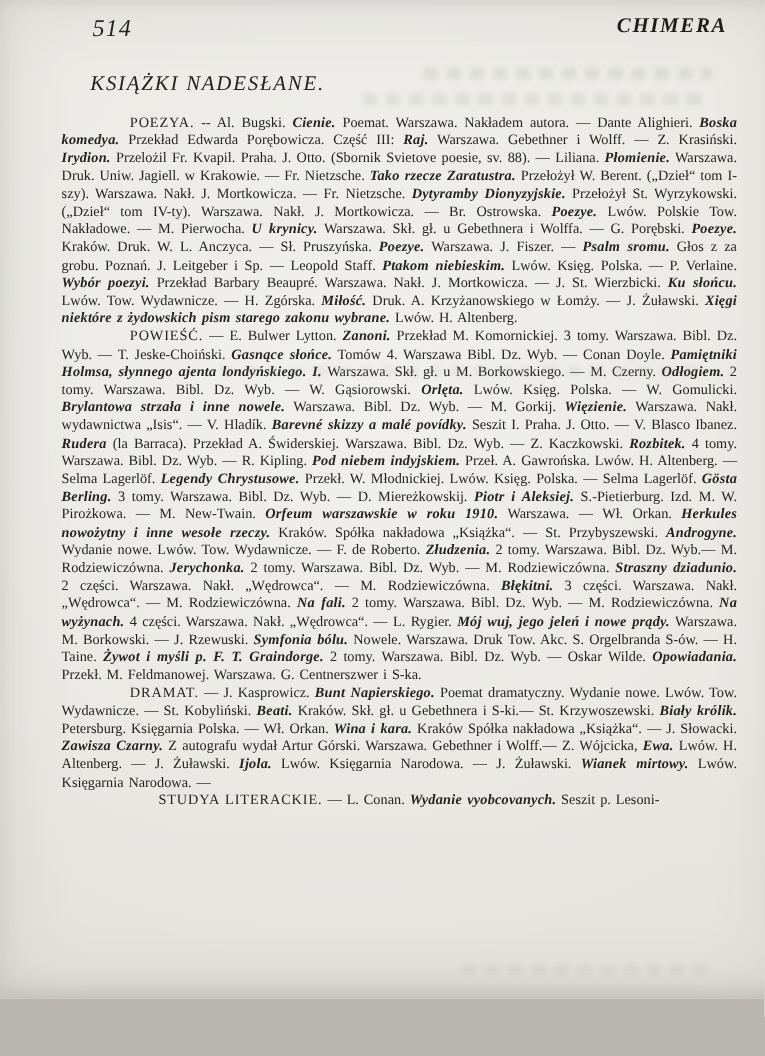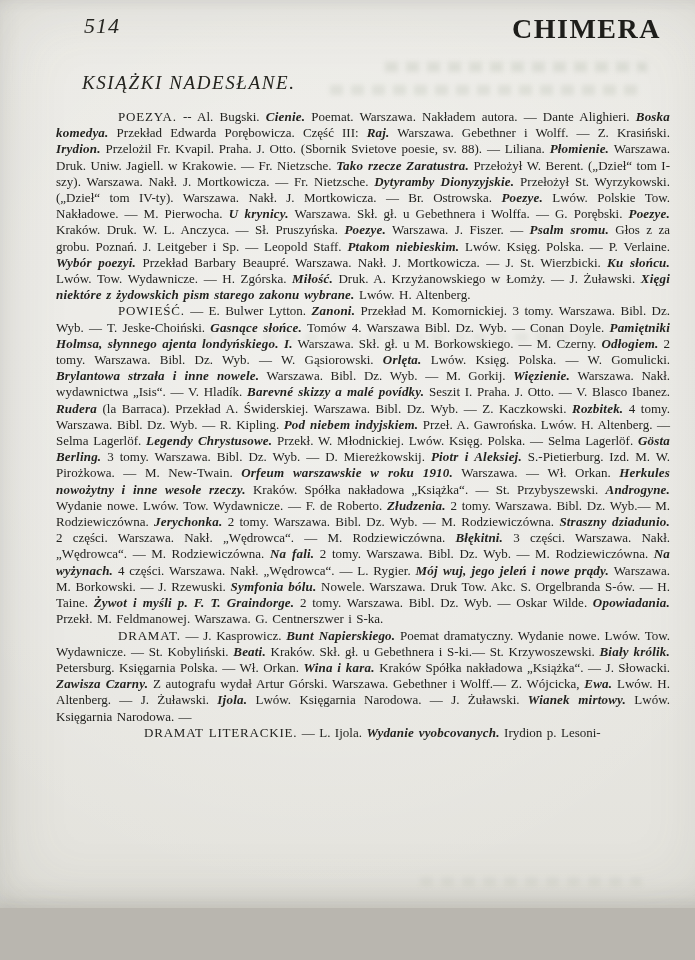--- a/index.html
+++ b/index.html
@@ -31,22 +31,23 @@
     display:flex;justify-content:space-between;align-items:flex-start;
     padding:13px 54px 0 64px;
   }
   .page-number{
     font-style:italic;
     font-size:22px;
     letter-spacing:1px;
     color:#262622;
   }
   .journal-title{
+    font-style:italic;
     font-weight:600;
-    font-size:28px;
+    font-size:19px;
     letter-spacing:1.5px;
     color:#1d1d1a;
   }
   .section-title{
     margin:27px 0 0 62px;
     font-style:italic;
     font-size:19px;
     letter-spacing:1.6px;
     font-weight:500;
     color:#24241f;
@@ -83,21 +84,21 @@
     <div class="page-number">514</div>
     <div class="journal-title">CHIMERA</div>
   </div>
 
   <div class="section-title">KSIĄŻKI NADESŁANE.</div>
 
   <div class="body-text">
     <p class="entry-para"><span class="run-h">POEZYA.</span><span class="run-plain"> -- Al. Bugski. </span><span class="run-title">Cienie.</span><span class="run-plain"> Poemat. Warszawa. Nakładem autora. — Dante Alighieri. </span><span class="run-title">Boska komedya.</span><span class="run-plain"> Przekład Edwarda Porębowicza. Część III: </span><span class="run-title">Raj.</span><span class="run-plain"> Warszawa. Gebethner i Wolff. — Z. Krasiński. </span><span class="run-title">Irydion.</span><span class="run-plain"> Przelożil Fr. Kvapil. Praha. J. Otto. (Sbornik Svietove poesie, sv. 88). — Liliana. </span><span class="run-title">Płomienie.</span><span class="run-plain"> Warszawa. Druk. Uniw. Jagiell. w Krakowie. — Fr. Nietzsche. </span><span class="run-title">Tako rzecze Zaratustra.</span><span class="run-plain"> Przełożył W. Berent. („Dzieł“ tom I-szy). Warszawa. Nakł. J. Mortkowicza. — Fr. Nietzsche. </span><span class="run-title">Dytyramby Dionyzyjskie.</span><span class="run-plain"> Przełożył St. Wyrzykowski. („Dzieł“ tom IV-ty). Warszawa. Nakł. J. Mortkowicza. — Br. Ostrowska. </span><span class="run-title">Poezye.</span><span class="run-plain"> Lwów. Polskie Tow. Nakładowe. — M. Pierwocha. </span><span class="run-title">U krynicy.</span><span class="run-plain"> Warszawa. Skł. gł. u Gebethnera i Wolffa. — G. Porębski. </span><span class="run-title">Poezye.</span><span class="run-plain"> Kraków. Druk. W. L. Anczyca. — Sł. Pruszyńska. </span><span class="run-title">Poezye.</span><span class="run-plain"> Warszawa. J. Fiszer. — </span><span class="run-title">Psalm sromu.</span><span class="run-plain"> Głos z za grobu. Poznań. J. Leitgeber i Sp. — Leopold Staff. </span><span class="run-title">Ptakom niebieskim.</span><span class="run-plain"> Lwów. Księg. Polska. — P. Verlaine. </span><span class="run-title">Wybór poezyi.</span><span class="run-plain"> Przekład Barbary Beaupré. Warszawa. Nakł. J. Mortkowicza. — J. St. Wierzbicki. </span><span class="run-title">Ku słońcu.</span><span class="run-plain"> Lwów. Tow. Wydawnicze. — H. Zgórska. </span><span class="run-title">Miłość.</span><span class="run-plain"> Druk. A. Krzyżanowskiego w Łomży. — J. Żuławski. </span><span class="run-title">Xięgi niektóre z żydowskich pism starego zakonu wybrane.</span><span class="run-plain"> Lwów. H. Altenberg.</span></p>
     <p class="entry-para"><span class="run-h">POWIEŚĆ.</span><span class="run-plain"> — E. Bulwer Lytton. </span><span class="run-title">Zanoni.</span><span class="run-plain"> Przekład M. Komornickiej. 3 tomy. Warszawa. Bibl. Dz. Wyb. — T. Jeske-Choiński. </span><span class="run-title">Gasnące słońce.</span><span class="run-plain"> Tomów 4. Warszawa Bibl. Dz. Wyb. — Conan Doyle. </span><span class="run-title">Pamiętniki Holmsa, słynnego ajenta londyńskiego. I.</span><span class="run-plain"> Warszawa. Skł. gł. u M. Borkowskiego. — M. Czerny. </span><span class="run-title">Odłogiem.</span><span class="run-plain"> 2 tomy. Warszawa. Bibl. Dz. Wyb. — W. Gąsiorowski. </span><span class="run-title">Orlęta.</span><span class="run-plain"> Lwów. Księg. Polska. — W. Gomulicki. </span><span class="run-title">Brylantowa strzała i inne nowele.</span><span class="run-plain"> Warszawa. Bibl. Dz. Wyb. — M. Gorkij. </span><span class="run-title">Więzienie.</span><span class="run-plain"> Warszawa. Nakł. wydawnictwa „Isis“. — V. Hladík. </span><span class="run-title">Barevné skizzy a malé povídky.</span><span class="run-plain"> Seszit I. Praha. J. Otto. — V. Blasco Ibanez. </span><span class="run-title">Rudera</span><span class="run-plain"> (la Barraca). Przekład A. Świderskiej. Warszawa. Bibl. Dz. Wyb. — Z. Kaczkowski. </span><span class="run-title">Rozbitek.</span><span class="run-plain"> 4 tomy. Warszawa. Bibl. Dz. Wyb. — R. Kipling. </span><span class="run-title">Pod niebem indyjskiem.</span><span class="run-plain"> Przeł. A. Gawrońska. Lwów. H. Altenberg. — Selma Lagerlöf. </span><span class="run-title">Legendy Chrystusowe.</span><span class="run-plain"> Przekł. W. Młodnickiej. Lwów. Księg. Polska. — Selma Lagerlöf. </span><span class="run-title">Gösta Berling.</span><span class="run-plain"> 3 tomy. Warszawa. Bibl. Dz. Wyb. — D. Miereżkowskij. </span><span class="run-title">Piotr i Aleksiej.</span><span class="run-plain"> S.-Pietierburg. Izd. M. W. Pirożkowa. — M. New-Twain. </span><span class="run-title">Orfeum warszawskie w roku 1910.</span><span class="run-plain"> Warszawa. — Wł. Orkan. </span><span class="run-title">Herkules nowożytny i inne wesołe rzeczy.</span><span class="run-plain"> Kraków. Spółka nakładowa „Książka“. — St. Przybyszewski. </span><span class="run-title">Androgyne.</span><span class="run-plain"> Wydanie nowe. Lwów. Tow. Wydawnicze. — F. de Roberto. </span><span class="run-title">Złudzenia.</span><span class="run-plain"> 2 tomy. Warszawa. Bibl. Dz. Wyb.— M. Rodziewiczówna. </span><span class="run-title">Jerychonka.</span><span class="run-plain"> 2 tomy. Warszawa. Bibl. Dz. Wyb. — M. Rodziewiczówna. </span><span class="run-title">Straszny dziadunio.</span><span class="run-plain"> 2 części. Warszawa. Nakł. „Wędrowca“. — M. Rodziewiczówna. </span><span class="run-title">Błękitni.</span><span class="run-plain"> 3 części. Warszawa. Nakł. „Wędrowca“. — M. Rodziewiczówna. </span><span class="run-title">Na fali.</span><span class="run-plain"> 2 tomy. Warszawa. Bibl. Dz. Wyb. — M. Rodziewiczówna. </span><span class="run-title">Na wyżynach.</span><span class="run-plain"> 4 części. Warszawa. Nakł. „Wędrowca“. — L. Rygier. </span><span class="run-title">Mój wuj, jego jeleń i nowe prądy.</span><span class="run-plain"> Warszawa. M. Borkowski. — J. Rzewuski. </span><span class="run-title">Symfonia bólu.</span><span class="run-plain"> Nowele. Warszawa. Druk Tow. Akc. S. Orgelbranda S-ów. — H. Taine. </span><span class="run-title">Żywot i myśli p. F. T. Graindorge.</span><span class="run-plain"> 2 tomy. Warszawa. Bibl. Dz. Wyb. — Oskar Wilde. </span><span class="run-title">Opowiadania.</span><span class="run-plain"> Przekł. M. Feldmanowej. Warszawa. G. Centnerszwer i S-ka.</span></p>
     <p class="entry-para"><span class="run-h">DRAMAT.</span><span class="run-plain"> — J. Kasprowicz. </span><span class="run-title">Bunt Napierskiego.</span><span class="run-plain"> Poemat dramatyczny. Wydanie nowe. Lwów. Tow. Wydawnicze. — St. Kobyliński. </span><span class="run-title">Beati.</span><span class="run-plain"> Kraków. Skł. gł. u Gebethnera i S-ki.— St. Krzywoszewski. </span><span class="run-title">Biały królik.</span><span class="run-plain"> Petersburg. Księgarnia Polska. — Wł. Orkan. </span><span class="run-title">Wina i kara.</span><span class="run-plain"> Kraków Spółka nakładowa „Książka“. — J. Słowacki. </span><span class="run-title">Zawisza Czarny.</span><span class="run-plain"> Z autografu wydał Artur Górski. Warszawa. Gebethner i Wolff.— Z. Wójcicka, </span><span class="run-title">Ewa.</span><span class="run-plain"> Lwów. H. Altenberg. — J. Żuławski. </span><span class="run-title">Ijola.</span><span class="run-plain"> Lwów. Księgarnia Narodowa. — J. Żuławski. </span><span class="run-title">Wianek mirtowy.</span><span class="run-plain"> Lwów. Księgarnia Narodowa. —</span></p>
-    <p class="entry-para p-studya"><span class="run-h">DRAMAT LITERACKIE.</span><span class="run-plain"> — L. Ijola. </span><span class="run-title">Wydanie vyobcovanych.</span><span class="run-plain"> Irydion p. Lesoni-</span></p>
+    <p class="entry-para p-studya"><span class="run-h">STUDYA LITERACKIE.</span><span class="run-plain"> — L. Conan. </span><span class="run-title">Wydanie vyobcovanych.</span><span class="run-plain"> Seszit p. Lesoni-</span></p>
   </div>
 
   <div class="bleed bleed-1"></div>
   <div class="bleed bleed-2"></div>
   <div class="bleed bleed-3"></div>
   <div class="bleed bleed-4"></div>
 
 </div>
 
 </body></html>

